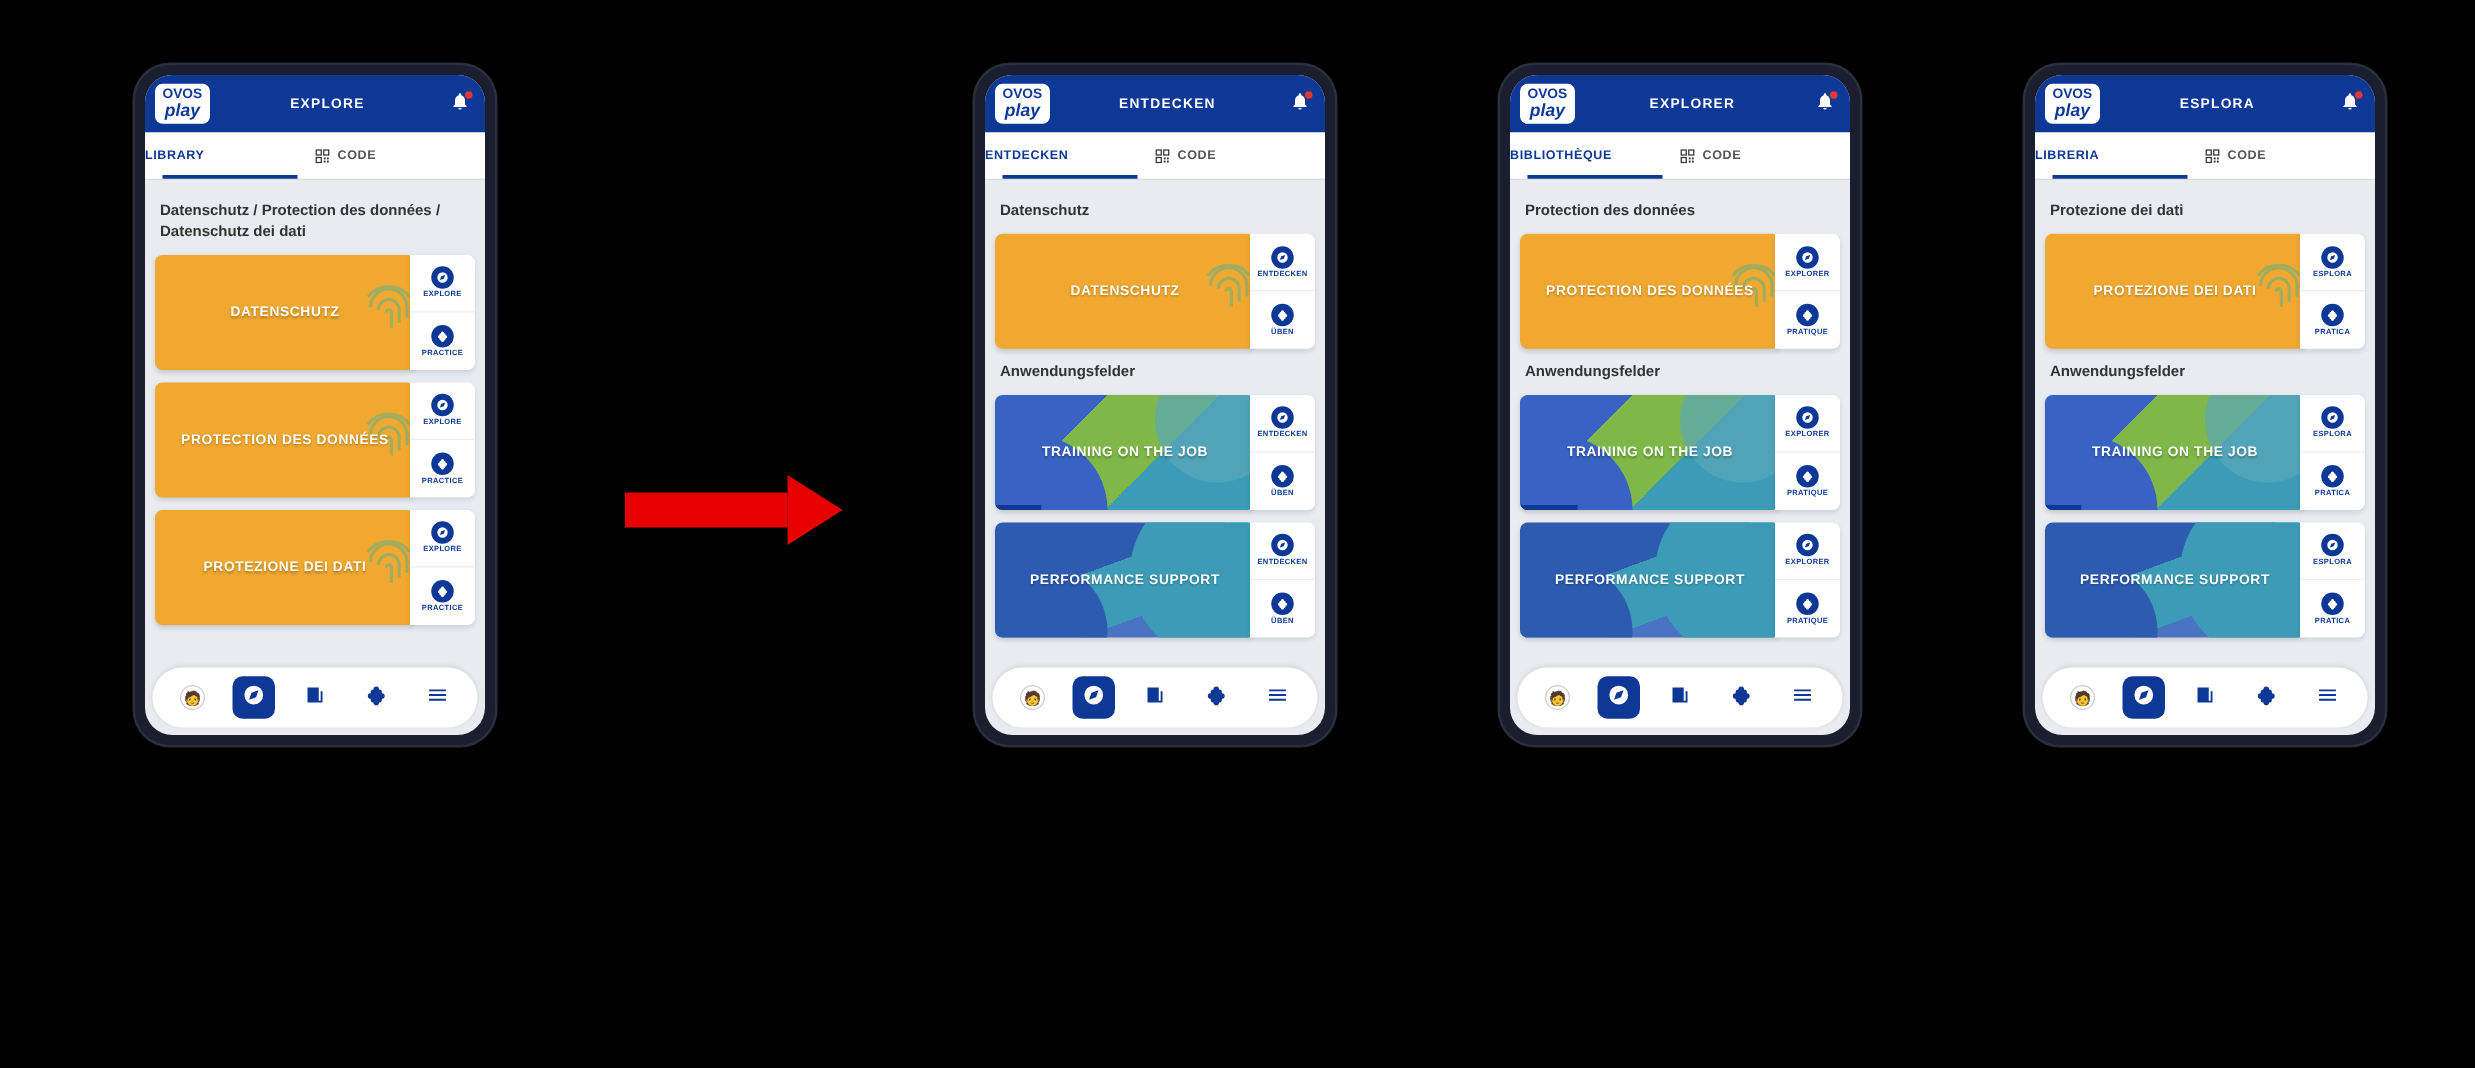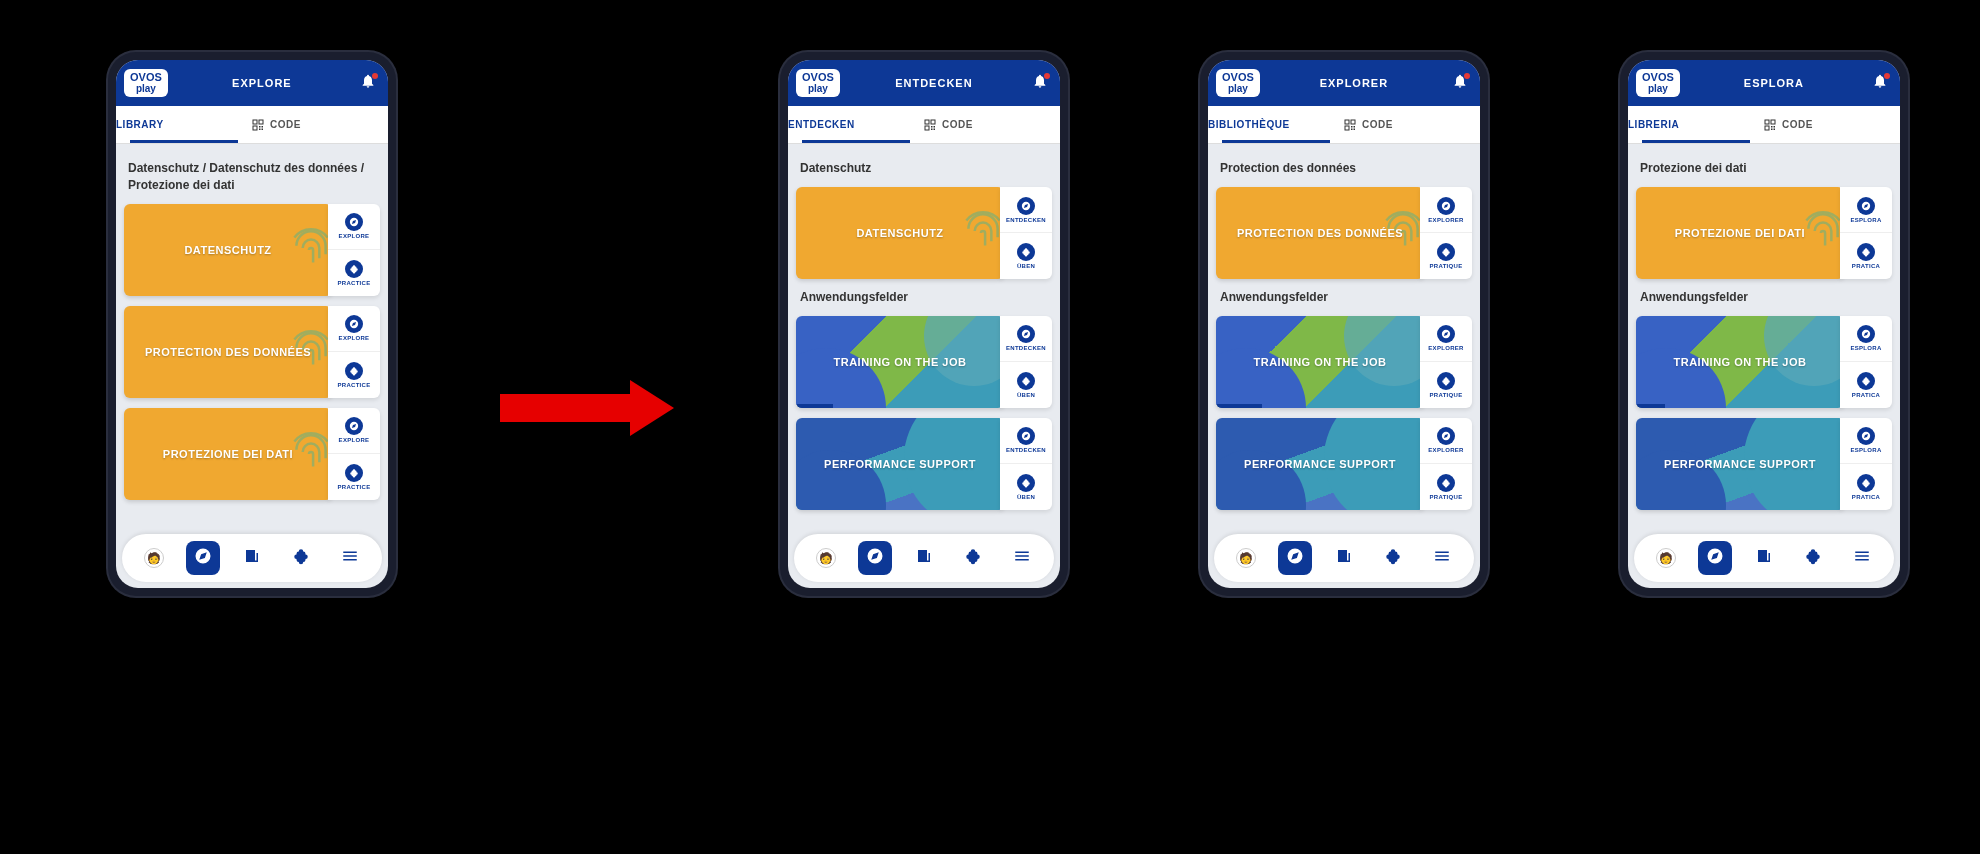--- a/index.html
+++ b/index.html
@@ -43,21 +43,21 @@
 .logo {
   background: #fff;
   border-radius: 6px;
   padding: 3px 6px;
   font-weight: 900;
   font-size: 11px;
   line-height: 1;
   color: #0d3896;
   text-align: center;
 }
-.logo .sub { font-size: 10px; font-weight: 700; color: #0d3896; }
+.logo .sub { font-size: 14px; font-weight: 700; font-style: italic; color: #0d3896; }
 .header-title {
   flex: 1;
   text-align: center;
   color: #fff;
   font-size: 11px;
   font-weight: 800;
   letter-spacing: 1px;
 }
 .bell {
   width: 24px;
@@ -306,21 +306,21 @@
                 <rect x="14" y="14" width="3" height="3" fill="#333"></rect>
                 <rect x="19" y="14" width="3" height="3" fill="#333"></rect>
                 <rect x="14" y="19" width="3" height="3" fill="#333"></rect>
                 <rect x="19" y="19" width="3" height="3" fill="#333"></rect>
               </svg>
             </span>
             <span>CODE</span>
           </div>
         </div>
         <div class="content">
-          <div class="section-title">Datenschutz / Datenschutz des données / Protezione dei dati</div>
+          <div class="section-title">Datenschutz / Protection des données / Datenschutz dei dati</div>
           <div class="card-row">
             <div class="card orange">
               <div class="fingerprint"><svg viewBox="0 0 24 24" fill="none" stroke="#2ab5a5" stroke-width="1.2">
                   <path d="M12 2a10 10 0 0 0-8 4"></path>
                   <path d="M20 6a10 10 0 0 0-8-4"></path>
                   <path d="M5 10a7 7 0 0 1 14 0v4"></path>
                   <path d="M8 11a4 4 0 0 1 8 0v5"></path>
                   <path d="M11 12a1 1 0 0 1 2 0v6"></path>
                 </svg></div>
               <div class="card-title">DATENSCHUTZ</div>

